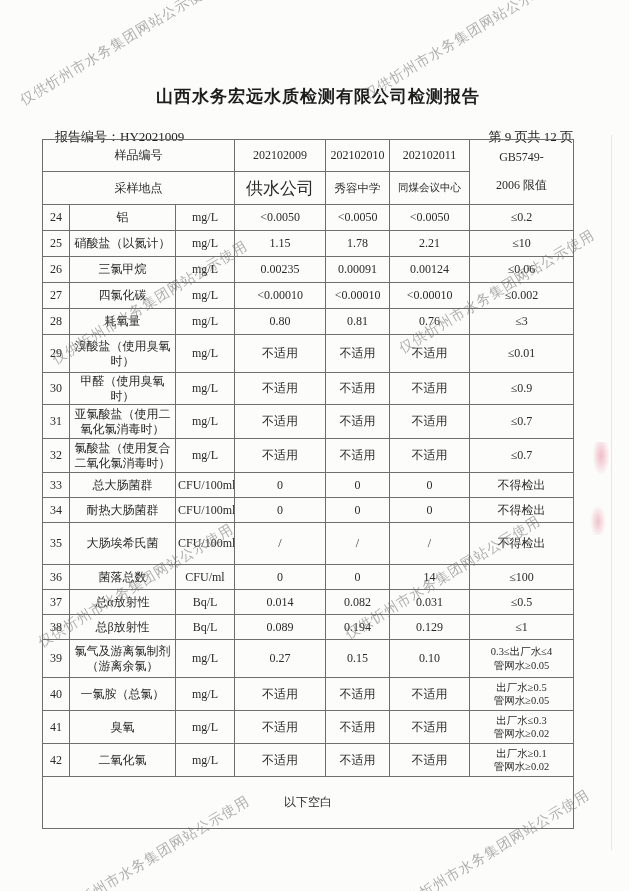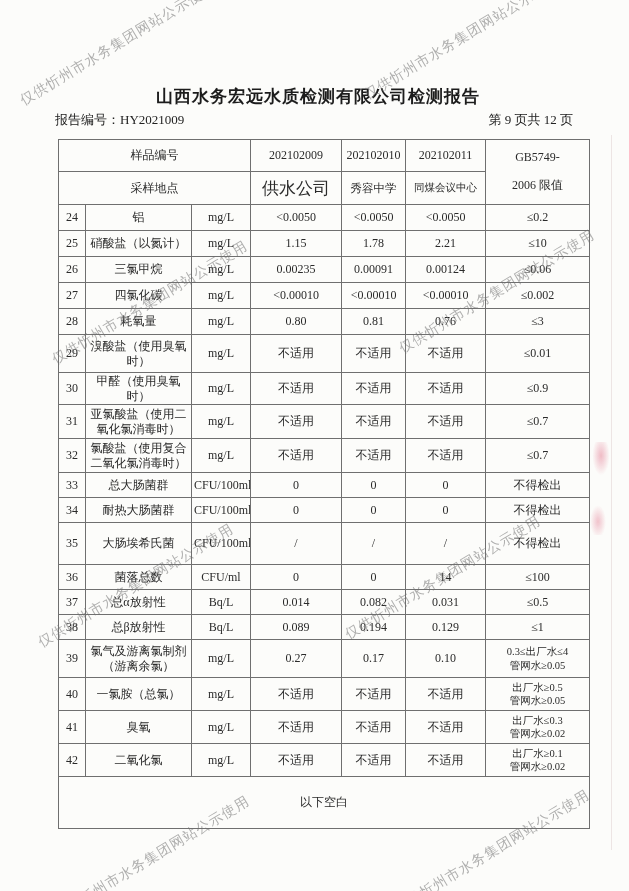--- a/index.html
+++ b/index.html
@@ -7,29 +7,28 @@
     position:relative; width:629px; height:891px; margin:0 auto;
     background:#fcfcfa; overflow:hidden;
     font-family:"Liberation Serif", serif; color:#262626;
   }
   .title {
     position:absolute; top:85px; left:0; right:0; text-align:center;
     font-family:"DejaVu Sans", sans-serif; font-weight:bold;
     font-size:17px; letter-spacing:1px; color:#1c1c1c;margin-left:7px;
   }
   .meta-row {
-    position:absolute; top:111px; left:55px; width:518px;
+    position:absolute; top:128px; left:55px; width:518px;
     display:flex; justify-content:space-between;
     font-size:13px; color:#222;
   }
   table.report {
     position:absolute; top:139px; left:42px; width:531px;
     border-collapse:collapse; table-layout:fixed;
     border:1px solid #565656;
-    margin-left:16px;
   }
   table.report td, table.report th {
     border:1px solid #6f6f6f; font-weight:normal;
     text-align:center; vertical-align:middle;
     font-size:12px; padding:1px 2px; color:#2a2a2a;
     overflow:hidden;
   }
   td.item { text-align:left; padding-left:6px; line-height:1.18; }
   td.unit { font-size:10.5px; }
   td.limit { font-size:11.5px; line-height:1.25; white-space:pre-line; }
@@ -250,21 +249,21 @@
           <td class="value">0.089</td>
           <td class="value">0.194</td>
           <td class="value">0.129</td>
           <td class="limit">≤1</td>
         </tr>
         <tr style="height: 38px;">
           <td class="no">39</td>
           <td class="item">氯气及游离氯制剂（游离余氯）</td>
           <td class="unit">mg/L</td>
           <td class="value">0.27</td>
-          <td class="value">0.17</td>
+          <td class="value">0.15</td>
           <td class="value">0.10</td>
           <td class="limit small">0.3≤出厂水≤4
 管网水≥0.05</td>
         </tr>
         <tr style="height: 33px;">
           <td class="no">40</td>
           <td class="item">一氯胺（总氯）</td>
           <td class="unit">mg/L</td>
           <td class="value">不适用</td>
           <td class="value">不适用</td>

